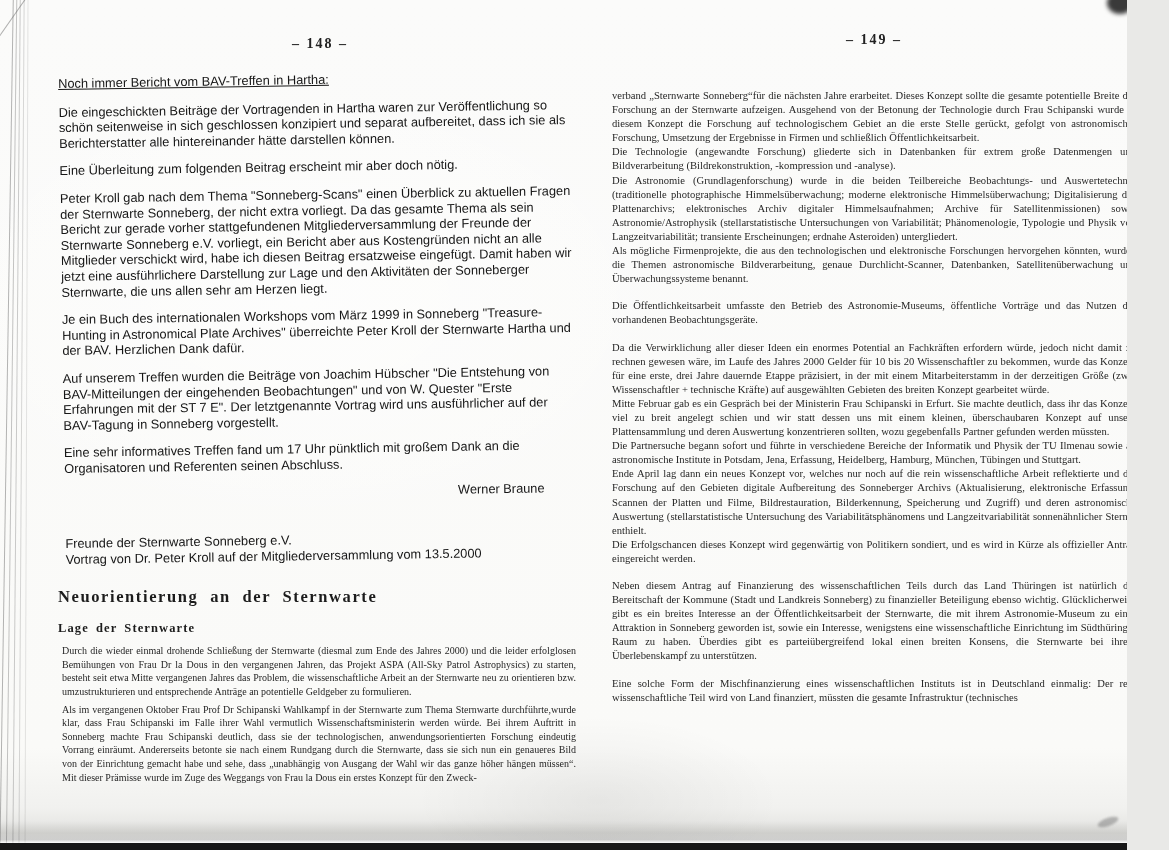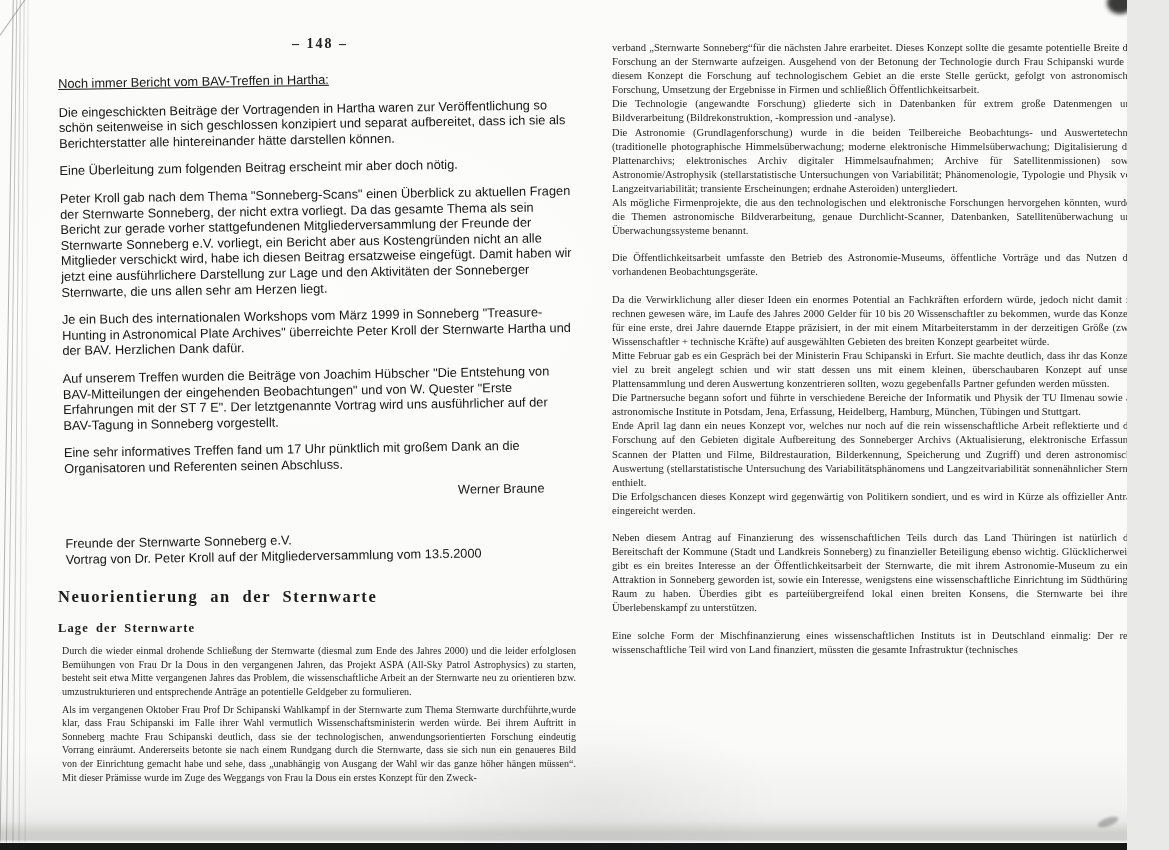--- a/index.html
+++ b/index.html
@@ -159,20 +159,21 @@
       <h1 class="article-title">Neuorientierung an der Sternwarte</h1>
       <h2 class="section-heading">Lage der Sternwarte</h2>
       <div class="article-body">
           <p class="para-serif">Durch die wieder einmal drohende Schließung der Sternwarte (diesmal zum Ende des Jahres 2000) und die leider erfolglosen Bemühungen von Frau Dr la Dous in den vergangenen Jahren, das Projekt ASPA (All-Sky Patrol Astrophysics) zu starten, besteht seit etwa Mitte vergangenen Jahres das Problem, die wissenschaftliche Arbeit an der Sternwarte neu zu orientieren bzw.  umzustrukturieren und entsprechende Anträge an potentielle Geldgeber zu formulieren.</p>
           <p class="para-serif">Als im vergangenen Oktober Frau Prof Dr Schipanski Wahlkampf in der Sternwarte zum Thema Sternwarte durchführte,wurde klar, dass Frau Schipanski im Falle ihrer Wahl vermutlich Wissenschaftsministerin werden würde.  Bei ihrem Auftritt in Sonneberg machte Frau Schipanski deutlich, dass sie der technologischen, anwendungsorientierten Forschung eindeutig Vorrang einräumt.  Andererseits betonte sie nach einem Rundgang durch die Sternwarte, dass sie sich nun ein genaueres Bild von der Einrichtung gemacht habe und sehe, dass „unabhängig von Ausgang der Wahl wir das ganze höher hängen müssen“. Mit dieser Prämisse wurde im Zuge des Weggangs von Frau la Dous ein erstes Konzept für den Zweck-</p>
         </div>
     </div>
   </div>
 
   <div class="page page-right">
+    <div class="page-num">–  149  –</div>
 
     <div class="rp-body">
         <p class="para-serif">verband „Sternwarte Sonneberg“für die nächsten Jahre erarbeitet.  Dieses Konzept sollte die gesamte potentielle Breite der Forschung an der Sternwarte aufzeigen.  Ausgehend von der Betonung der Technologie durch Frau Schipanski wurde in diesem Konzept die Forschung auf technologischem Gebiet an die erste Stelle gerückt, gefolgt von astronomischer Forschung, Umsetzung der Ergebnisse in Firmen und schließlich Öffentlichkeitsarbeit.</p>
         <p class="para-serif">Die Technologie (angewandte Forschung) gliederte sich in Datenbanken für extrem große Datenmengen und Bildverarbeitung (Bildrekonstruktion, -kompression und -analyse).</p>
         <p class="para-serif">Die Astronomie (Grundlagenforschung) wurde in die beiden Teilbereiche Beobachtungs- und Auswertetechnik (traditionelle photographische Himmelsüberwachung; moderne elektronische Himmelsüberwachung; Digitalisierung des Plattenarchivs; elektronisches Archiv digitaler Himmelsaufnahmen; Archive für Satellitenmissionen) sowie Astronomie/Astrophysik (stellarstatistische Untersuchungen von Variabilität; Phänomenologie, Typologie und Physik von Langzeitvariabilität; transiente Erscheinungen; erdnahe Asteroiden) untergliedert.</p>
         <p class="para-serif">Als mögliche Firmenprojekte, die aus den technologischen und elektronische Forschungen hervorgehen könnten, wurden die Themen astronomische Bildverarbeitung, genaue Durchlicht-Scanner, Datenbanken, Satellitenüberwachung und Überwachungssysteme benannt.</p>
         <p class="para-serif gap-before">Die Öffentlichkeitsarbeit umfasste den Betrieb des Astronomie-Museums, öffentliche Vorträge und das Nutzen der vorhandenen Beobachtungsgeräte.</p>
         <p class="para-serif gap-before">Da die Verwirklichung aller dieser Ideen ein enormes Potential an Fachkräften erfordern würde, jedoch nicht damit zu rechnen gewesen wäre, im Laufe des Jahres 2000 Gelder für 10 bis 20 Wissenschaftler zu bekommen, wurde das Konzept für eine erste, drei Jahre dauernde Etappe präzisiert, in der mit einem Mitarbeiterstamm in der derzeitigen Größe (zwei Wissenschaftler + technische Kräfte) auf ausgewählten Gebieten des breiten Konzept gearbeitet würde.</p>
         <p class="para-serif">Mitte Februar gab es ein Gespräch bei der Ministerin Frau Schipanski in Erfurt.  Sie machte deutlich, dass ihr das Konzept viel zu breit angelegt schien und wir statt dessen uns mit einem kleinen, überschaubaren Konzept auf unsere Plattensammlung und deren Auswertung konzentrieren sollten, wozu gegebenfalls Partner gefunden werden müssten.</p>
         <p class="para-serif">Die Partnersuche begann sofort und führte in verschiedene Bereiche der Informatik und Physik der TU Ilmenau sowie an astronomische Institute in Potsdam, Jena, Erfassung, Heidelberg, Hamburg, München, Tübingen und Stuttgart.</p>

